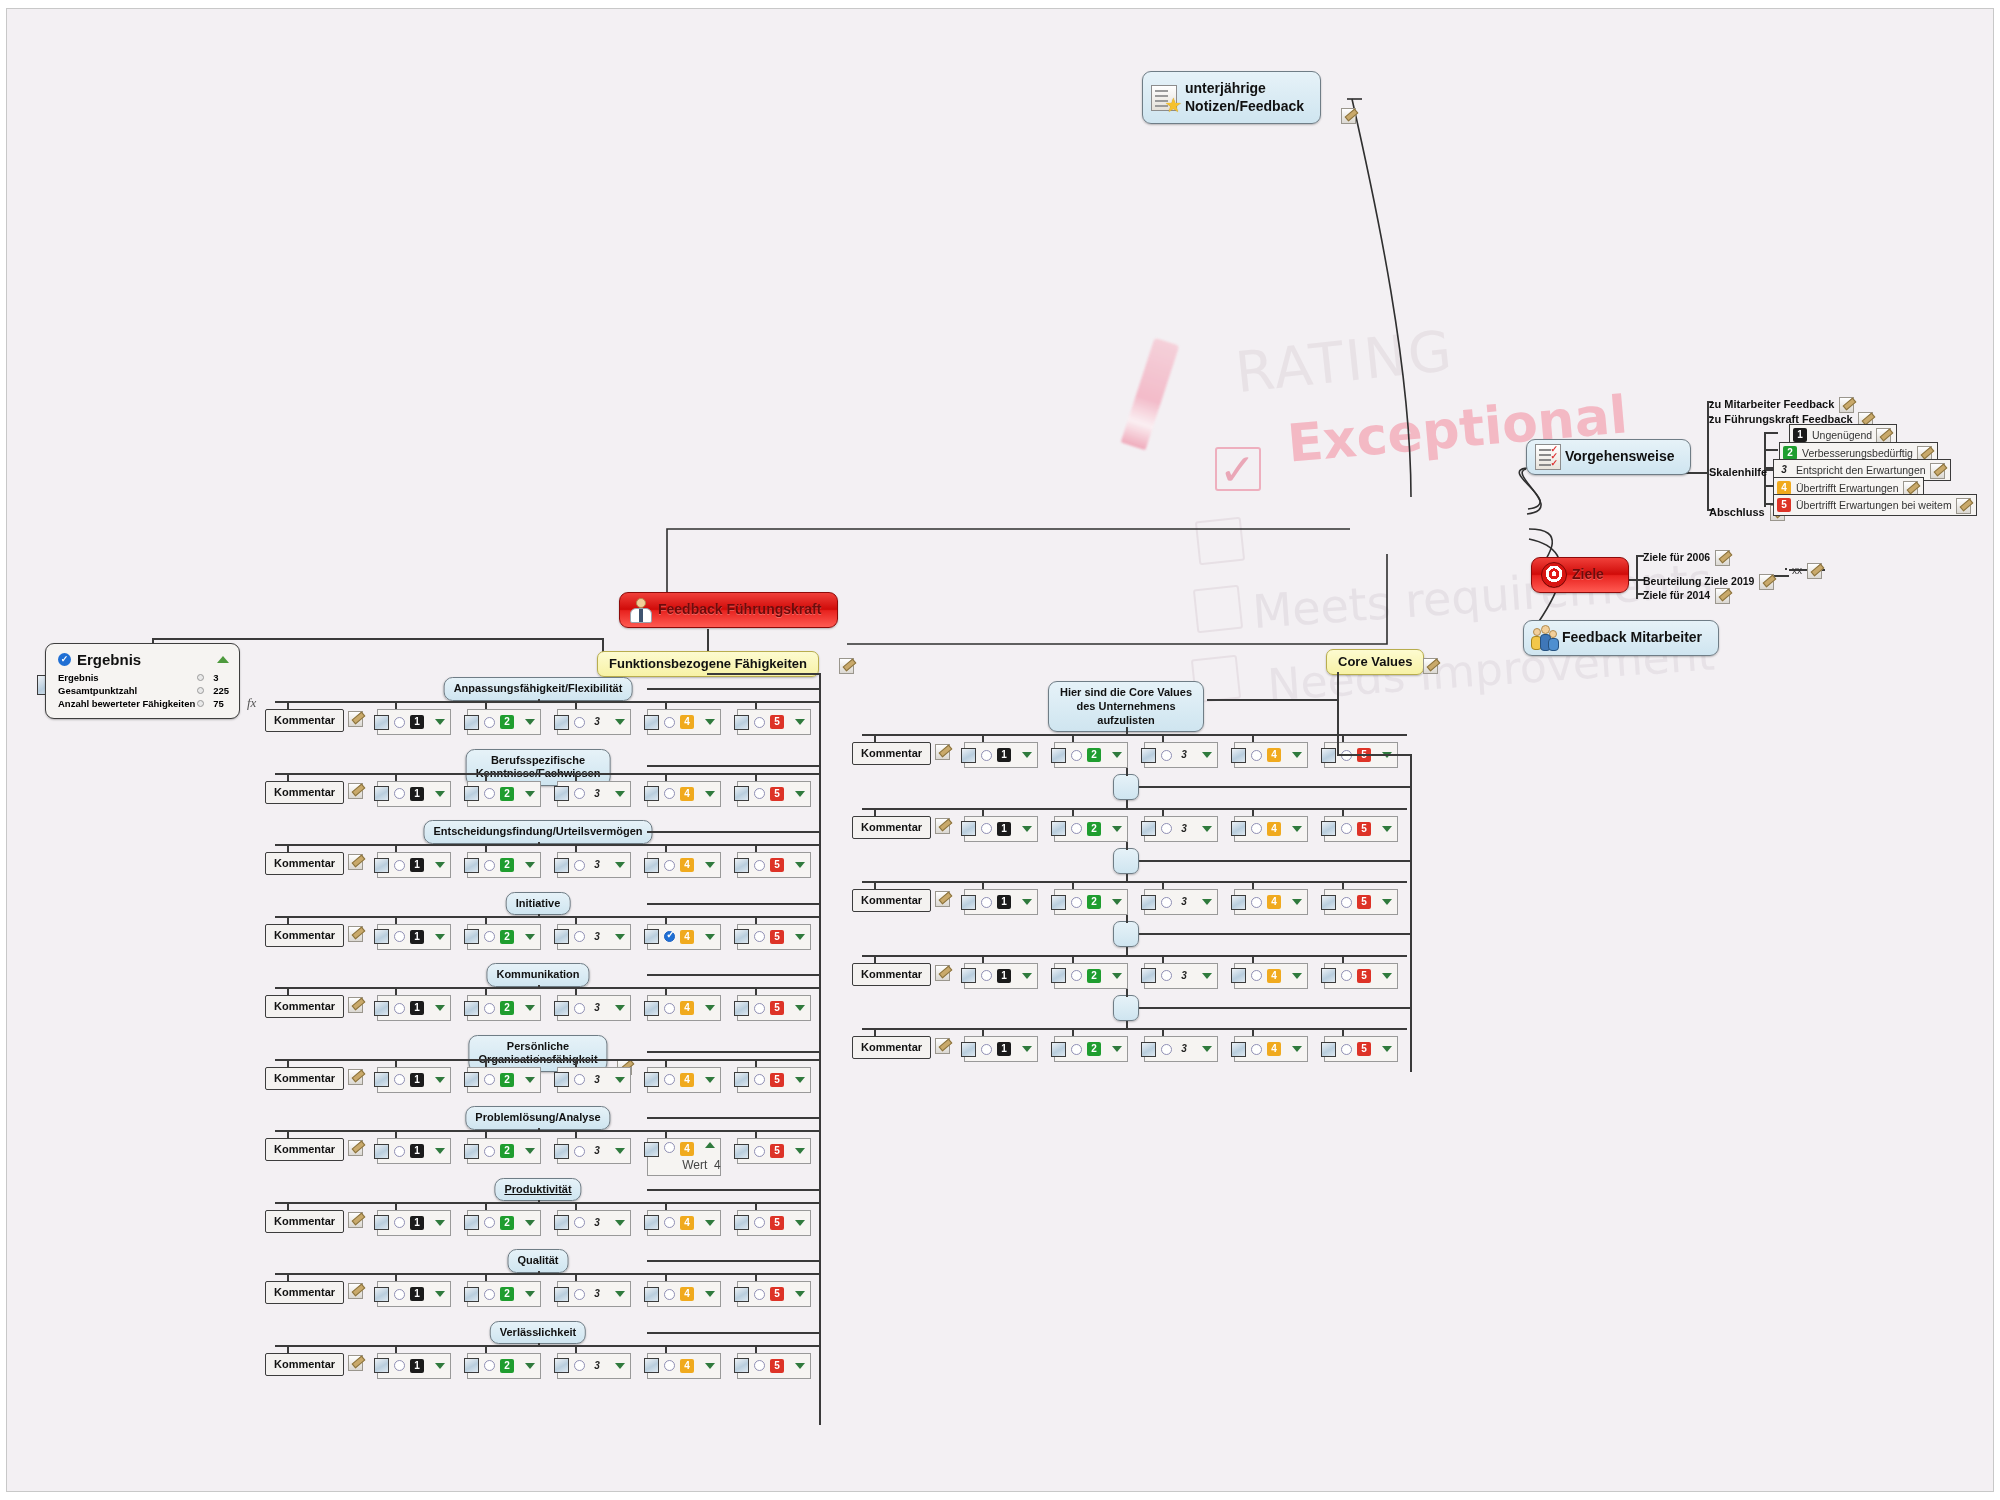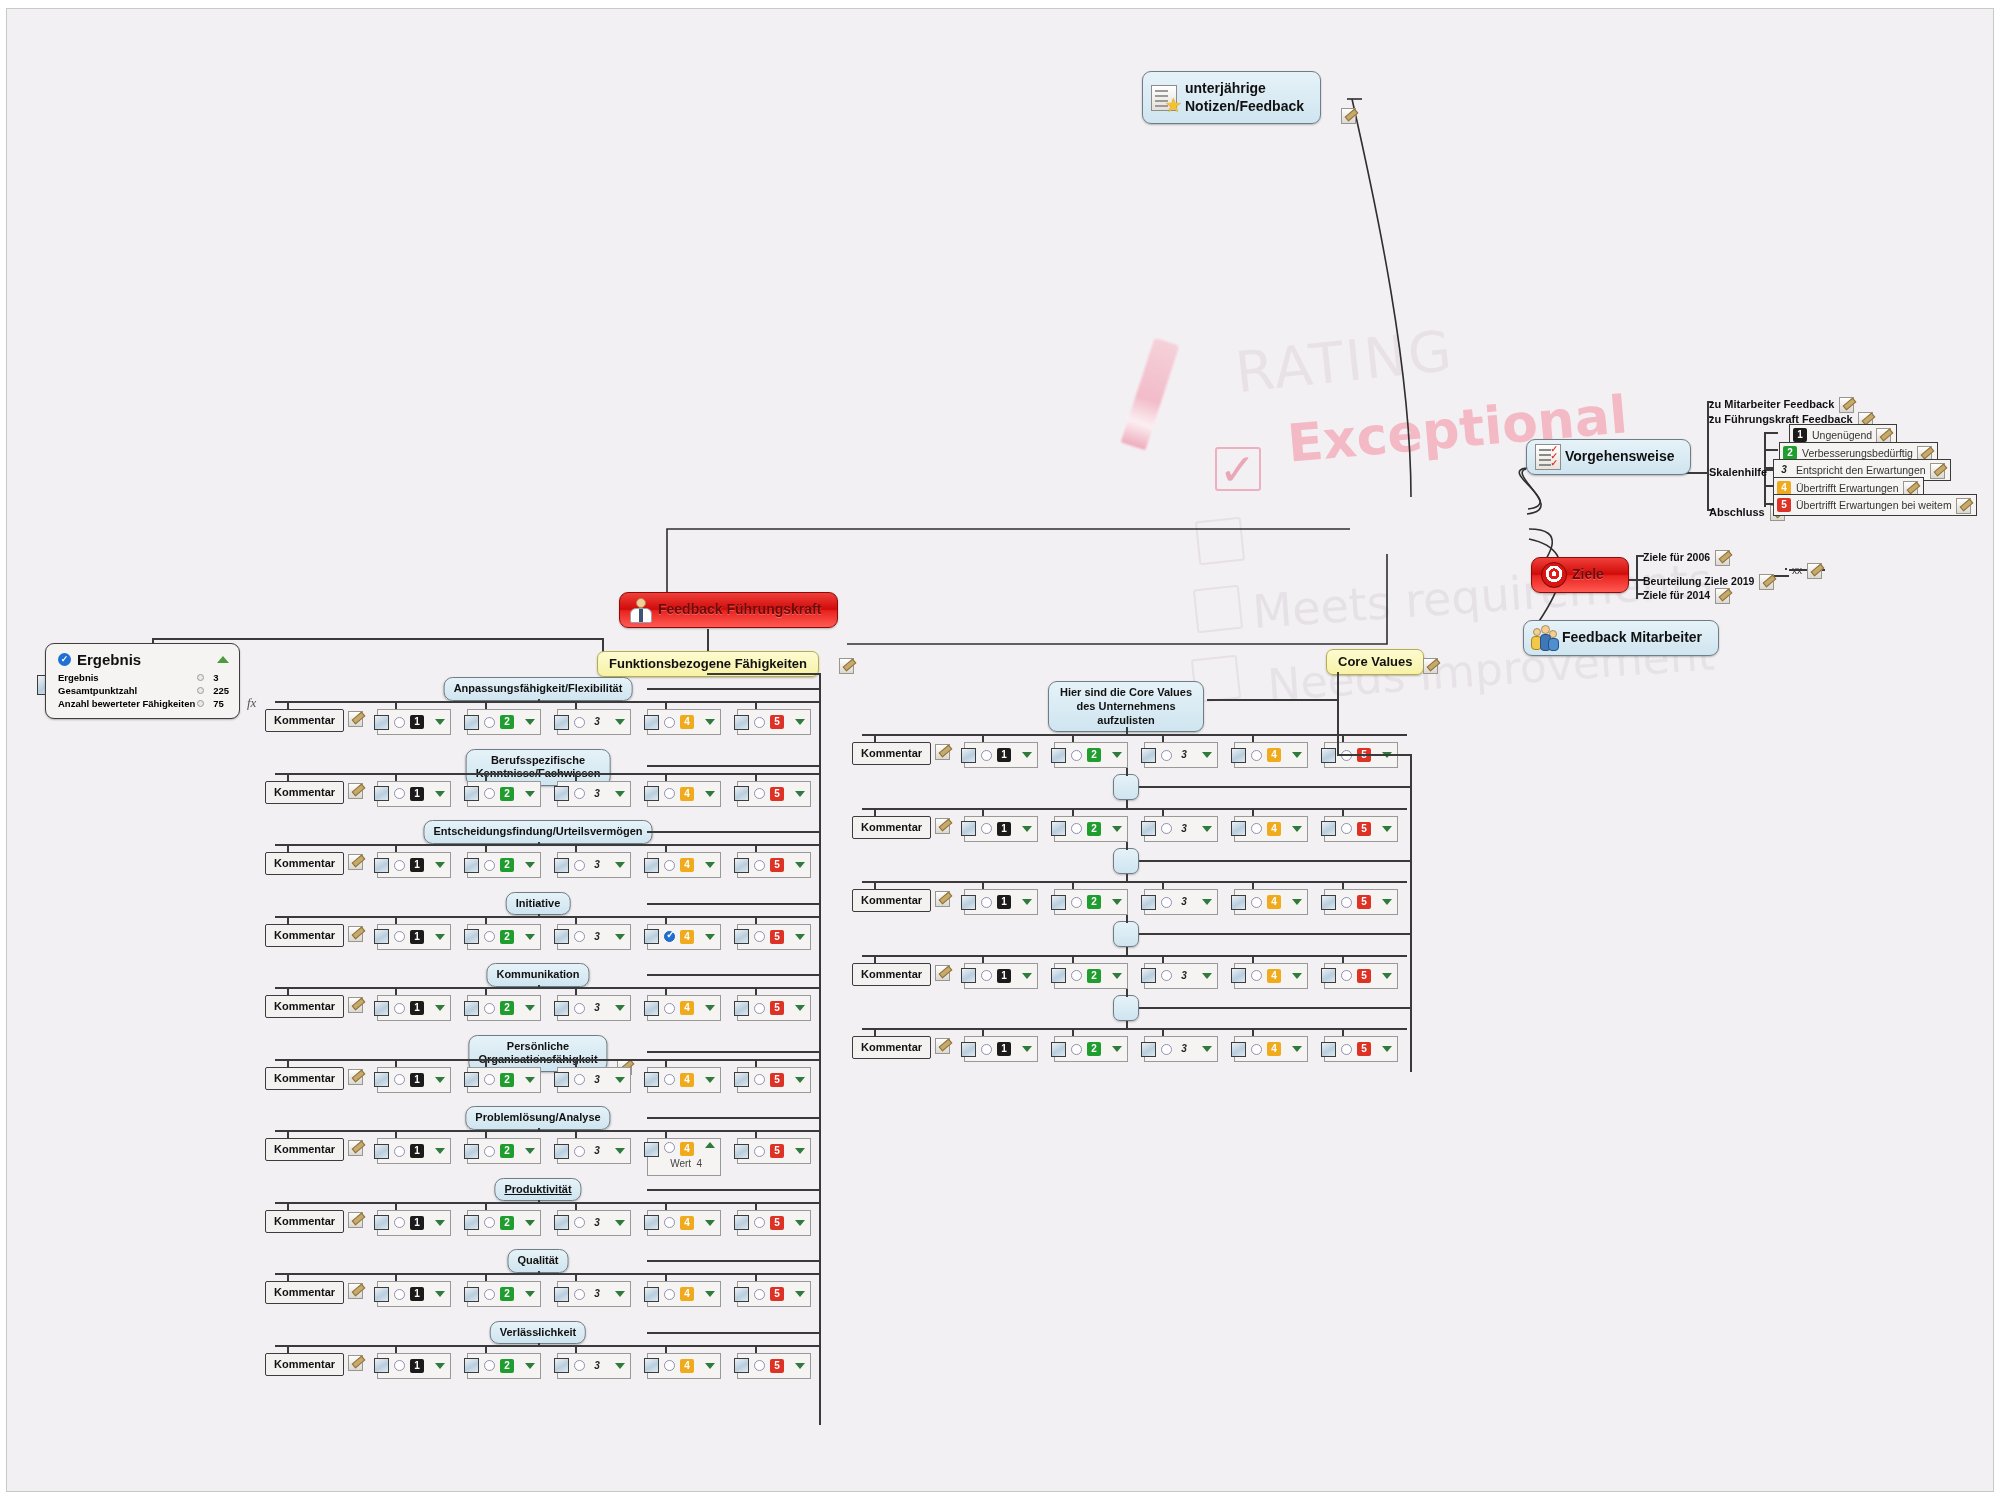--- a/index.html
+++ b/index.html
@@ -103,21 +103,21 @@
     content:"✓"; position:absolute; left:1px; top:-3px; color:#fff; font-size:10px; font-weight:bold; line-height:11px;
   }
   .badge {
     width:14px; height:14px; line-height:14px; text-align:center;
     font-size:10px; font-weight:bold; color:#fff; border-radius:2px; flex:0 0 auto;
   }
   .badge.plain { background:transparent; color:#222; font-style:italic; }
   .caret { width:0;height:0;border-left:5px solid transparent;border-right:5px solid transparent;
            border-top:6px solid #2f7a3d; margin-left:6px; flex:0 0 auto;}
   .caret.up { border-top:none; border-bottom:6px solid #2f7a3d; }
-  .wert { position:absolute; left:22px; top:19px; font-size:10px; color:#444; }
+  .wert { position:absolute; left:34px; top:19px; font-size:12px; color:#444; }
 
   
   .ln { position:absolute; background:#3a3a3a; }
   .ln.h { height:1.6px; }
   .ln.v { width:1.6px; }
 
   
   #ergebnis {
     position:absolute; left:38px; top:634px; width:195px;
     border:1px solid #3e3e3e; border-radius:9px; background:#f6f4f2;

